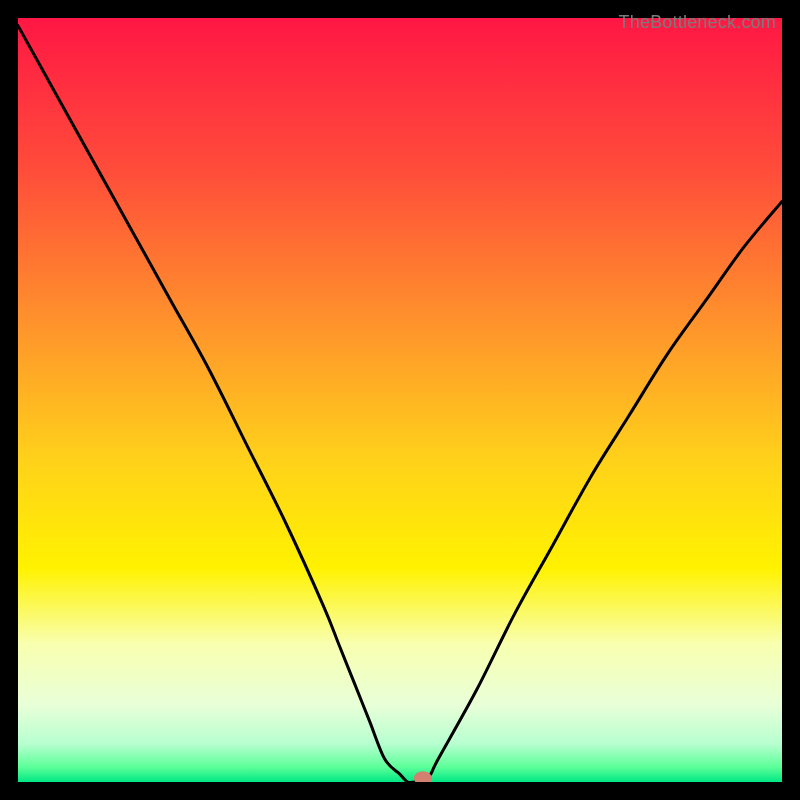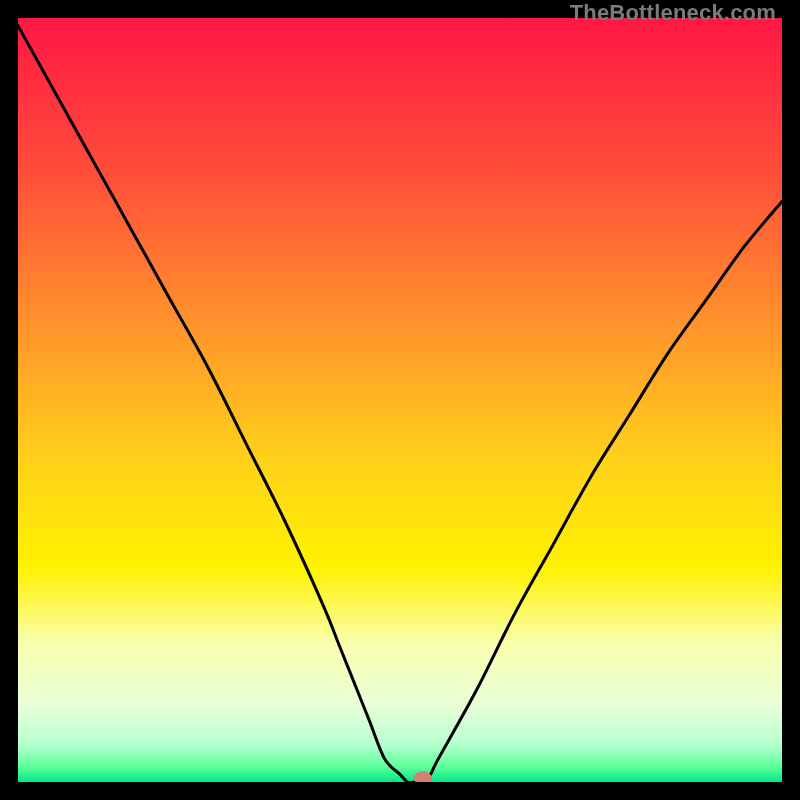--- a/index.html
+++ b/index.html
@@ -13,25 +13,25 @@
   .frame {
     position: absolute;
     left: 18px;
     top: 18px;
     width: 764px;
     height: 764px;
     background: #000;
   }
   .watermark {
     position: absolute;
-    top: 0px;
+    top: 12px;
     right: 24px;
     font-family: Arial, Helvetica, sans-serif;
-    font-size: 22px;
-    font-weight: 700;
+    font-size: 18px;
+    font-weight: 400;
     color: #7b7b7b;
     letter-spacing: 0.2px;
     z-index: 10;
   }
   svg {
     position: absolute;
     left: 18px;
     top: 18px;
     width: 764px;
     height: 764px;

